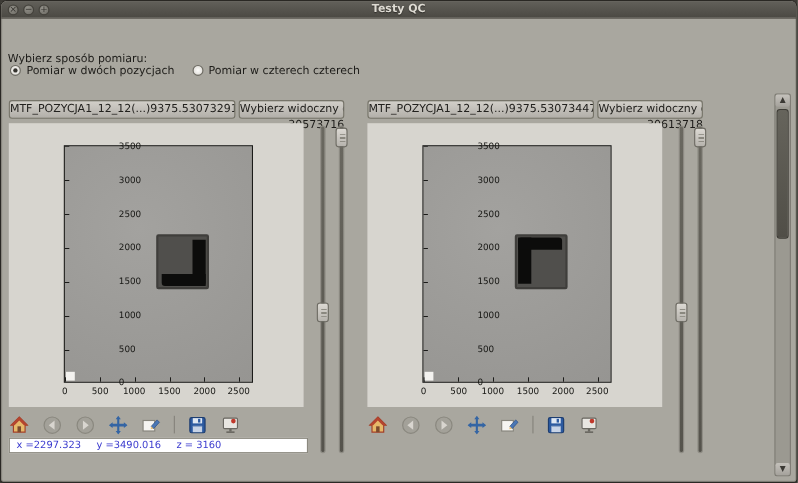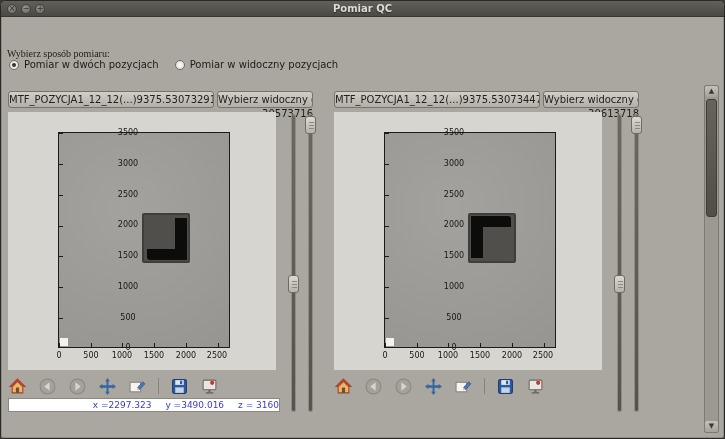--- a/index.html
+++ b/index.html
@@ -20,22 +20,22 @@
   .menubar { position:absolute; left:0; top:17px; width:100%; height:14px; background:#454playf; background:#45433d; }
   .menuitem { position:absolute; left:7px; top:1px; font-size:10px; color:#dad7cf; }
   
   .tabbar { position:absolute; left:0; top:31px; width:100%; height:15px; }
   .tabs { position:absolute; left:4px; bottom:0; display:flex; }
   .tab { height:15px; padding:1px 8px 0; margin-right:1px; font-size:10px; font-weight:bold; color:#2b2a26;
          background:linear-gradient(#a3a199,#94928a); border:1px solid #7a786f; border-bottom:none;
          border-radius:3px 3px 0 0; }
   .tab.active { background:linear-gradient(#cbc8c2,#b5b2ac); border-top:2px solid #7db32a; padding-top:0; }
   
-  .section-label { position:absolute; left:6px; top:47px; font-size:10px; color:#1d1c19;font-family:Liberation Serif, serif; }
-  .radio-row { position:absolute; left:8px; top:58px; display:flex; align-items:flex-end; font-size:10px; color:#1d1c19; }
+  .section-label { position:absolute; left:6px; top:47px; font-size:10px; color:#1d1c19; }
+  .radio-row { position:absolute; left:8px; top:58px; display:flex; align-items:flex-start; font-size:10px; color:#1d1c19; }
   .radio { width:10px; height:10px; border-radius:50%; border:1px solid #6f6d65;
            background:radial-gradient(#fdfdfb,#d8d5cf); margin-right:5px; position:relative; }
   .radio.checked::after { content:""; position:absolute; left:2px; top:2px; width:4px; height:4px;
            border-radius:50%; background:#35332e; }
   .radio-label { margin-right:16px; }
   
   .panel { position:absolute; top:88px; width:318px; height:330px; }
   .panel.left { left:6px; } .panel.right { left:332px; }
   .btn { position:absolute; top:2px; height:17px; font-size:10px; color:#22211e; text-align:center;
          background:linear-gradient(#d2cfc9,#b2afa9); border:1px solid #767469; border-radius:3px;
@@ -44,21 +44,21 @@
   .select-btn { left:210px; width:96px; }
   .slider-value { position:absolute; right:12px; top:19px; font-size:10px; color:#1d1c19; }
   
   .figure { position:absolute; left:1px; top:23px; width:268px; height:258px; background:#d7d5cf; }
   .axes { position:absolute; left:50px; top:20px; width:172px; height:216px;
           background:radial-gradient(circle at 40% 35%, #a3a29f, #969592); border:1px solid #1b1b19; }
   .xtickmarks { position:absolute; left:0; bottom:0; width:100%; height:4px;
           background:repeating-linear-gradient(to right,#1b1b19 0 1px,transparent 1px 31.7px); }
   .ytickmarks { position:absolute; left:0; top:0; width:4px; height:100%;
           background:repeating-linear-gradient(to bottom,#1b1b19 0 1px,transparent 1px 30.85px); }
-  .yticks span { position:absolute; right:128px; width:40px; text-align:center; font-size:8px; color:#161613; }
+  .yticks span { position:absolute; right:128px; width:40px; text-align:left; font-size:8px; color:#161613; }
   .xticks span { position:absolute; top:239px; transform:translateX(-50%); font-size:8px; color:#161613; }
   .phantom { position:absolute; left:83px; top:80px; width:48px; height:50px;
              background:#504f4c; border:2px solid #3f3e3b; border-radius:2px; }
   .phantom .stripA, .phantom .stripB { position:absolute; background:#0c0c0b; }
   
   .l-br .stripA { right:1px; top:3px; width:12px; bottom:1px; border-radius:0 0 3px 0; }
   .l-br .stripB { left:3px; right:1px; bottom:1px; height:11px; border-radius:0 0 0 3px; }
   
   .l-tl .stripA { left:1px; bottom:3px; width:12px; top:1px; border-radius:3px 0 0 0; }
   .l-tl .stripB { right:3px; left:1px; top:1px; height:11px; border-radius:0 3px 0 0; }
@@ -72,21 +72,21 @@
   .vslider .handle::after { content:""; position:absolute; left:3px; top:5px; width:5px; height:7px;
                      background:repeating-linear-gradient(to bottom,#8a887f 0 1px,transparent 1px 3px); }
   .s1 { left:281px; } .s2 { left:298px; }
   
   .mpl-toolbar { position:absolute; left:1px; top:287px; height:20px; display:flex; align-items:center; gap:11px; }
   .tool { width:19px; height:19px; display:flex; align-items:center; justify-content:center; }
   .tool svg { width:17px; height:17px; }
   .tool-sep { width:1px; height:16px; background:#84827a; }
   
   .statusbar { position:absolute; left:1px; top:309px; width:272px; height:14px; background:#ffffff;
-               border:1px solid #8b897f; font-size:9px; color:#3a3ace; line-height:12px; white-space:nowrap;text-align:right; }
+               border:1px solid #8b897f; font-size:9px; color:#3a3ace; line-height:12px; white-space:nowrap; }
   .statusbar span { margin-left:6px; }
   .statusbar span + span { margin-left:14px; }
   
   .wscrollbar { position:absolute; right:5px; top:84px; width:15px; bottom:5px;
                 background:#9b9991; border:1px solid #7c7a72; border-radius:2px; }
   .scroll-arrow { position:absolute; left:0; width:13px; height:11px; font-size:7px; line-height:11px;
                 text-align:center; color:#3b3934; background:linear-gradient(#c4c1bb,#a5a29c); border-radius:2px; }
   .scroll-up { top:0; } .scroll-down { bottom:0; }
   .scroll-thumb { position:absolute; left:1px; top:13px; width:11px; height:118px;
                 background:linear-gradient(#66645c,#504e47); border-radius:3px; border:1px solid #3e3c36; }
@@ -95,31 +95,31 @@
 <body>
 
 <div class="window">
 
   <div class="titlebar">
     <div class="winbtns">
       <div class="winbtn">×</div>
       <div class="winbtn">−</div>
       <div class="winbtn">+</div>
     </div>
-    <div class="title">Pomiar QC</div>
+    <div class="title">Testy QC</div>
   </div>
 
 
 
   <div class="section-label">Wybierz sposób pomiaru:</div>
   <div class="radio-row">
     <div class="radio checked"></div>
     <div class="radio-label">Pomiar w dwóch pozycjach</div>
     <div class="radio"></div>
-    <div class="radio-label">Pomiar w widoczny pozycjach</div>
+    <div class="radio-label">Pomiar w czterech czterech</div>
   </div>
 
   <div class="panel left">
     <div class="btn file-btn">MTF_POZYCJA1_12_12(...)9375.53073291.IMA</div>
     <div class="btn select-btn">Wybierz widoczny obszar</div>
     <div class="slider-value">30573716</div>
 
     <div class="figure">
       <div class="axes">
         <div class="xtickmarks"></div>

